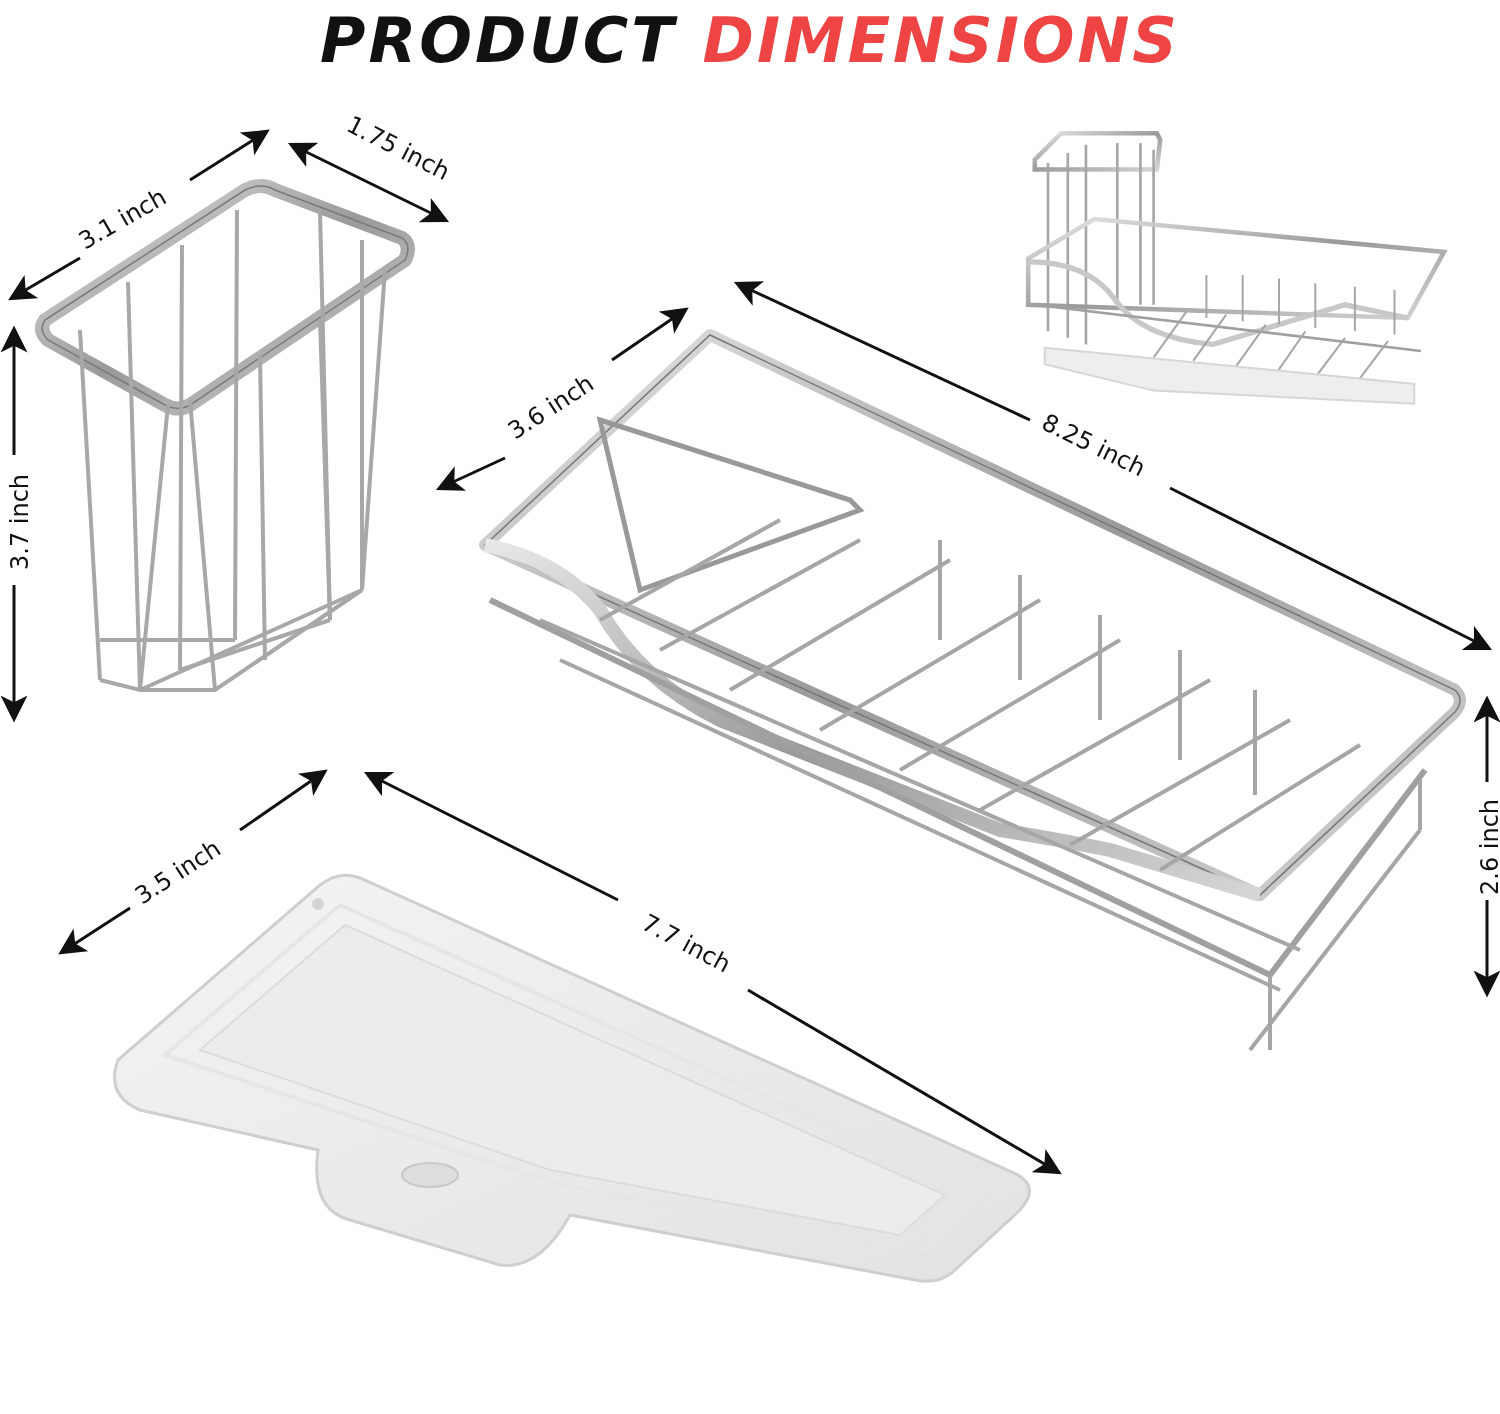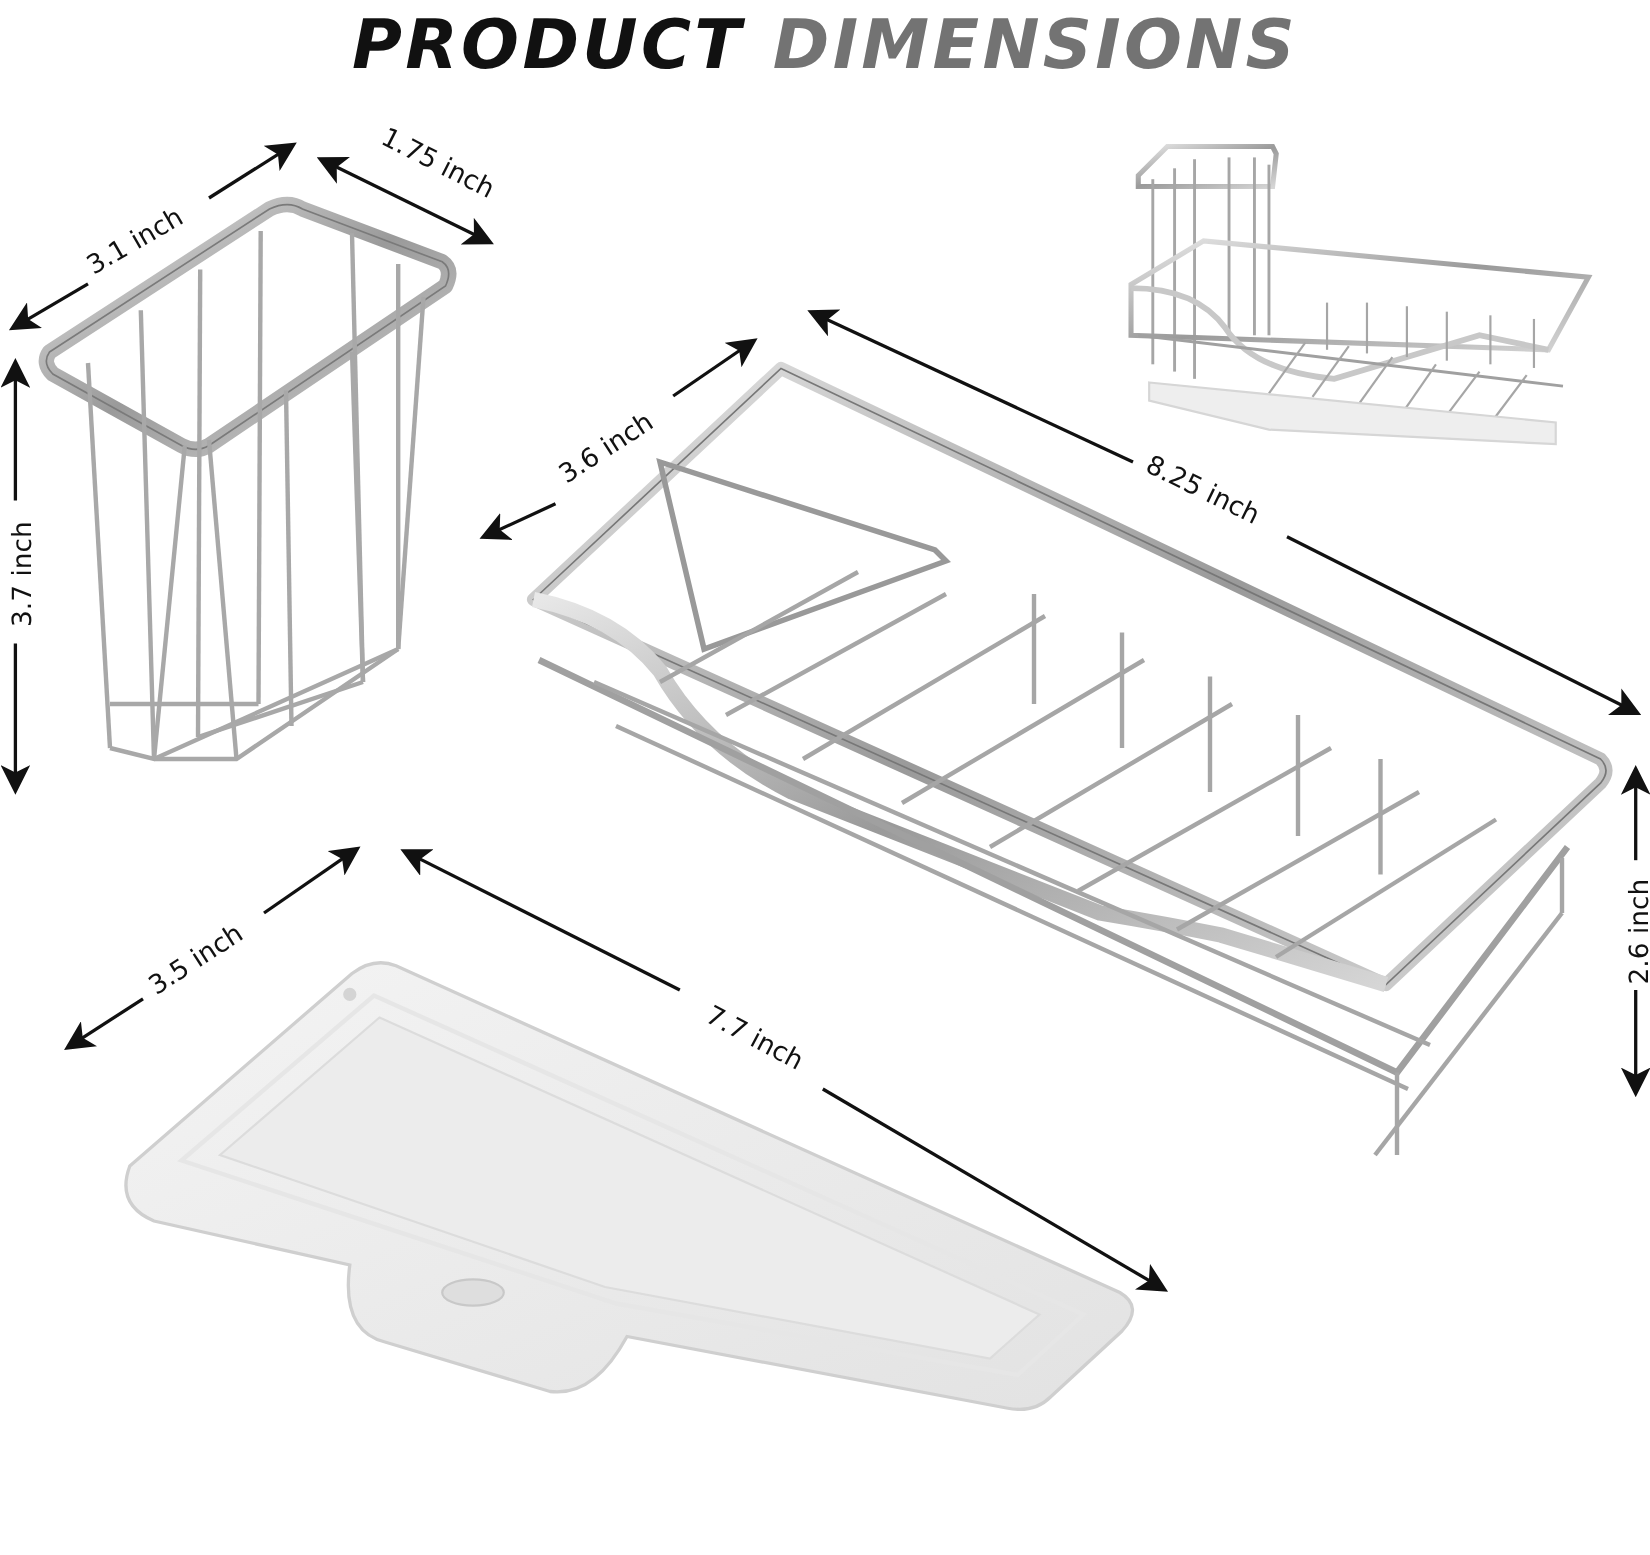--- a/index.html
+++ b/index.html
@@ -4,21 +4,21 @@
 <style>
   html, body { margin: 0; padding: 0; background: #ffffff; }
   body { width: 1500px; height: 1414px; position: relative; overflow: hidden; font-family: "DejaVu Sans", sans-serif; }
   .title {
     position: absolute; top: 0; left: 0; width: 1500px; height: 80px;
     display: flex; justify-content: center; align-items: center; gap: 26px;
     font-family: "DejaVu Sans", sans-serif; font-weight: bold; font-style: italic;
     font-size: 62px; letter-spacing: 3px;
   }
   .title .w1 { color: #111111; }
-  .title .w2 { color: #737373; }
+  .title .w2 { color: #ef4444; }
   svg.art { position: absolute; left: 0; top: 0; }
   .label { font-family: "DejaVu Sans", sans-serif; font-size: 24px; fill: #111; }
 </style>
 </head>
 <body>
 
 <div class="title">
   <span class="w1">PRODUCT</span>
   <span class="w2">DIMENSIONS</span>
 </div>

